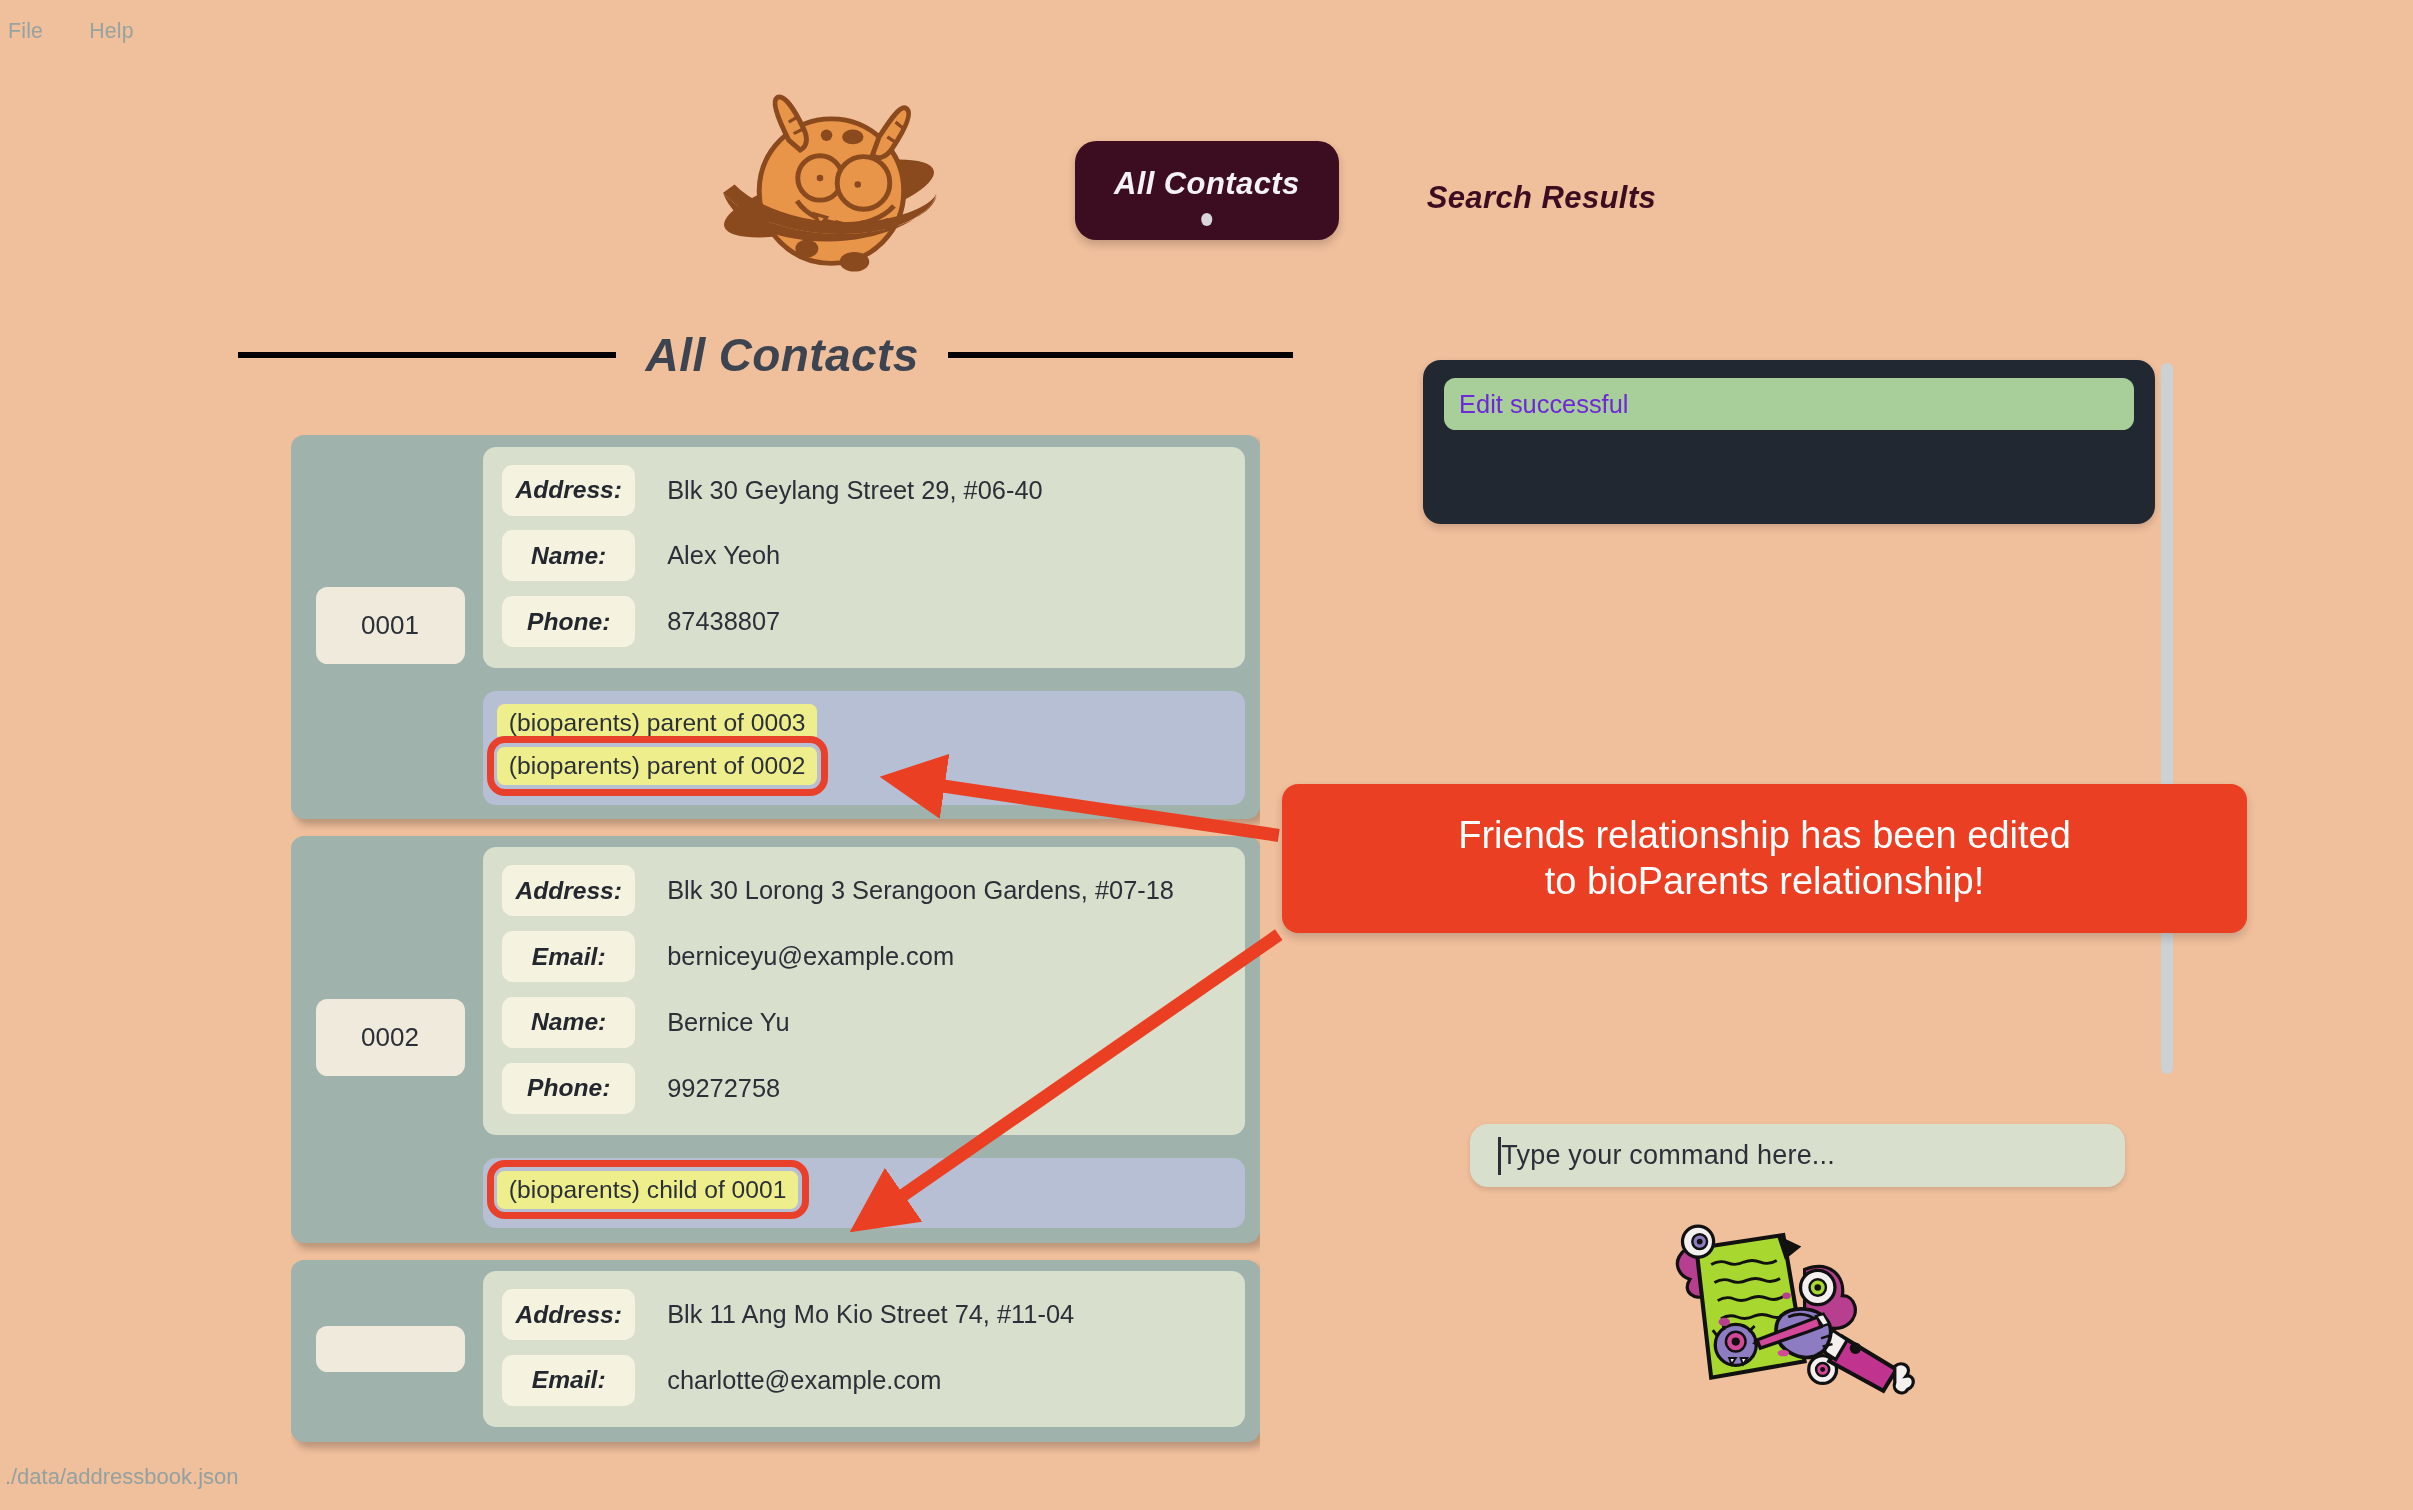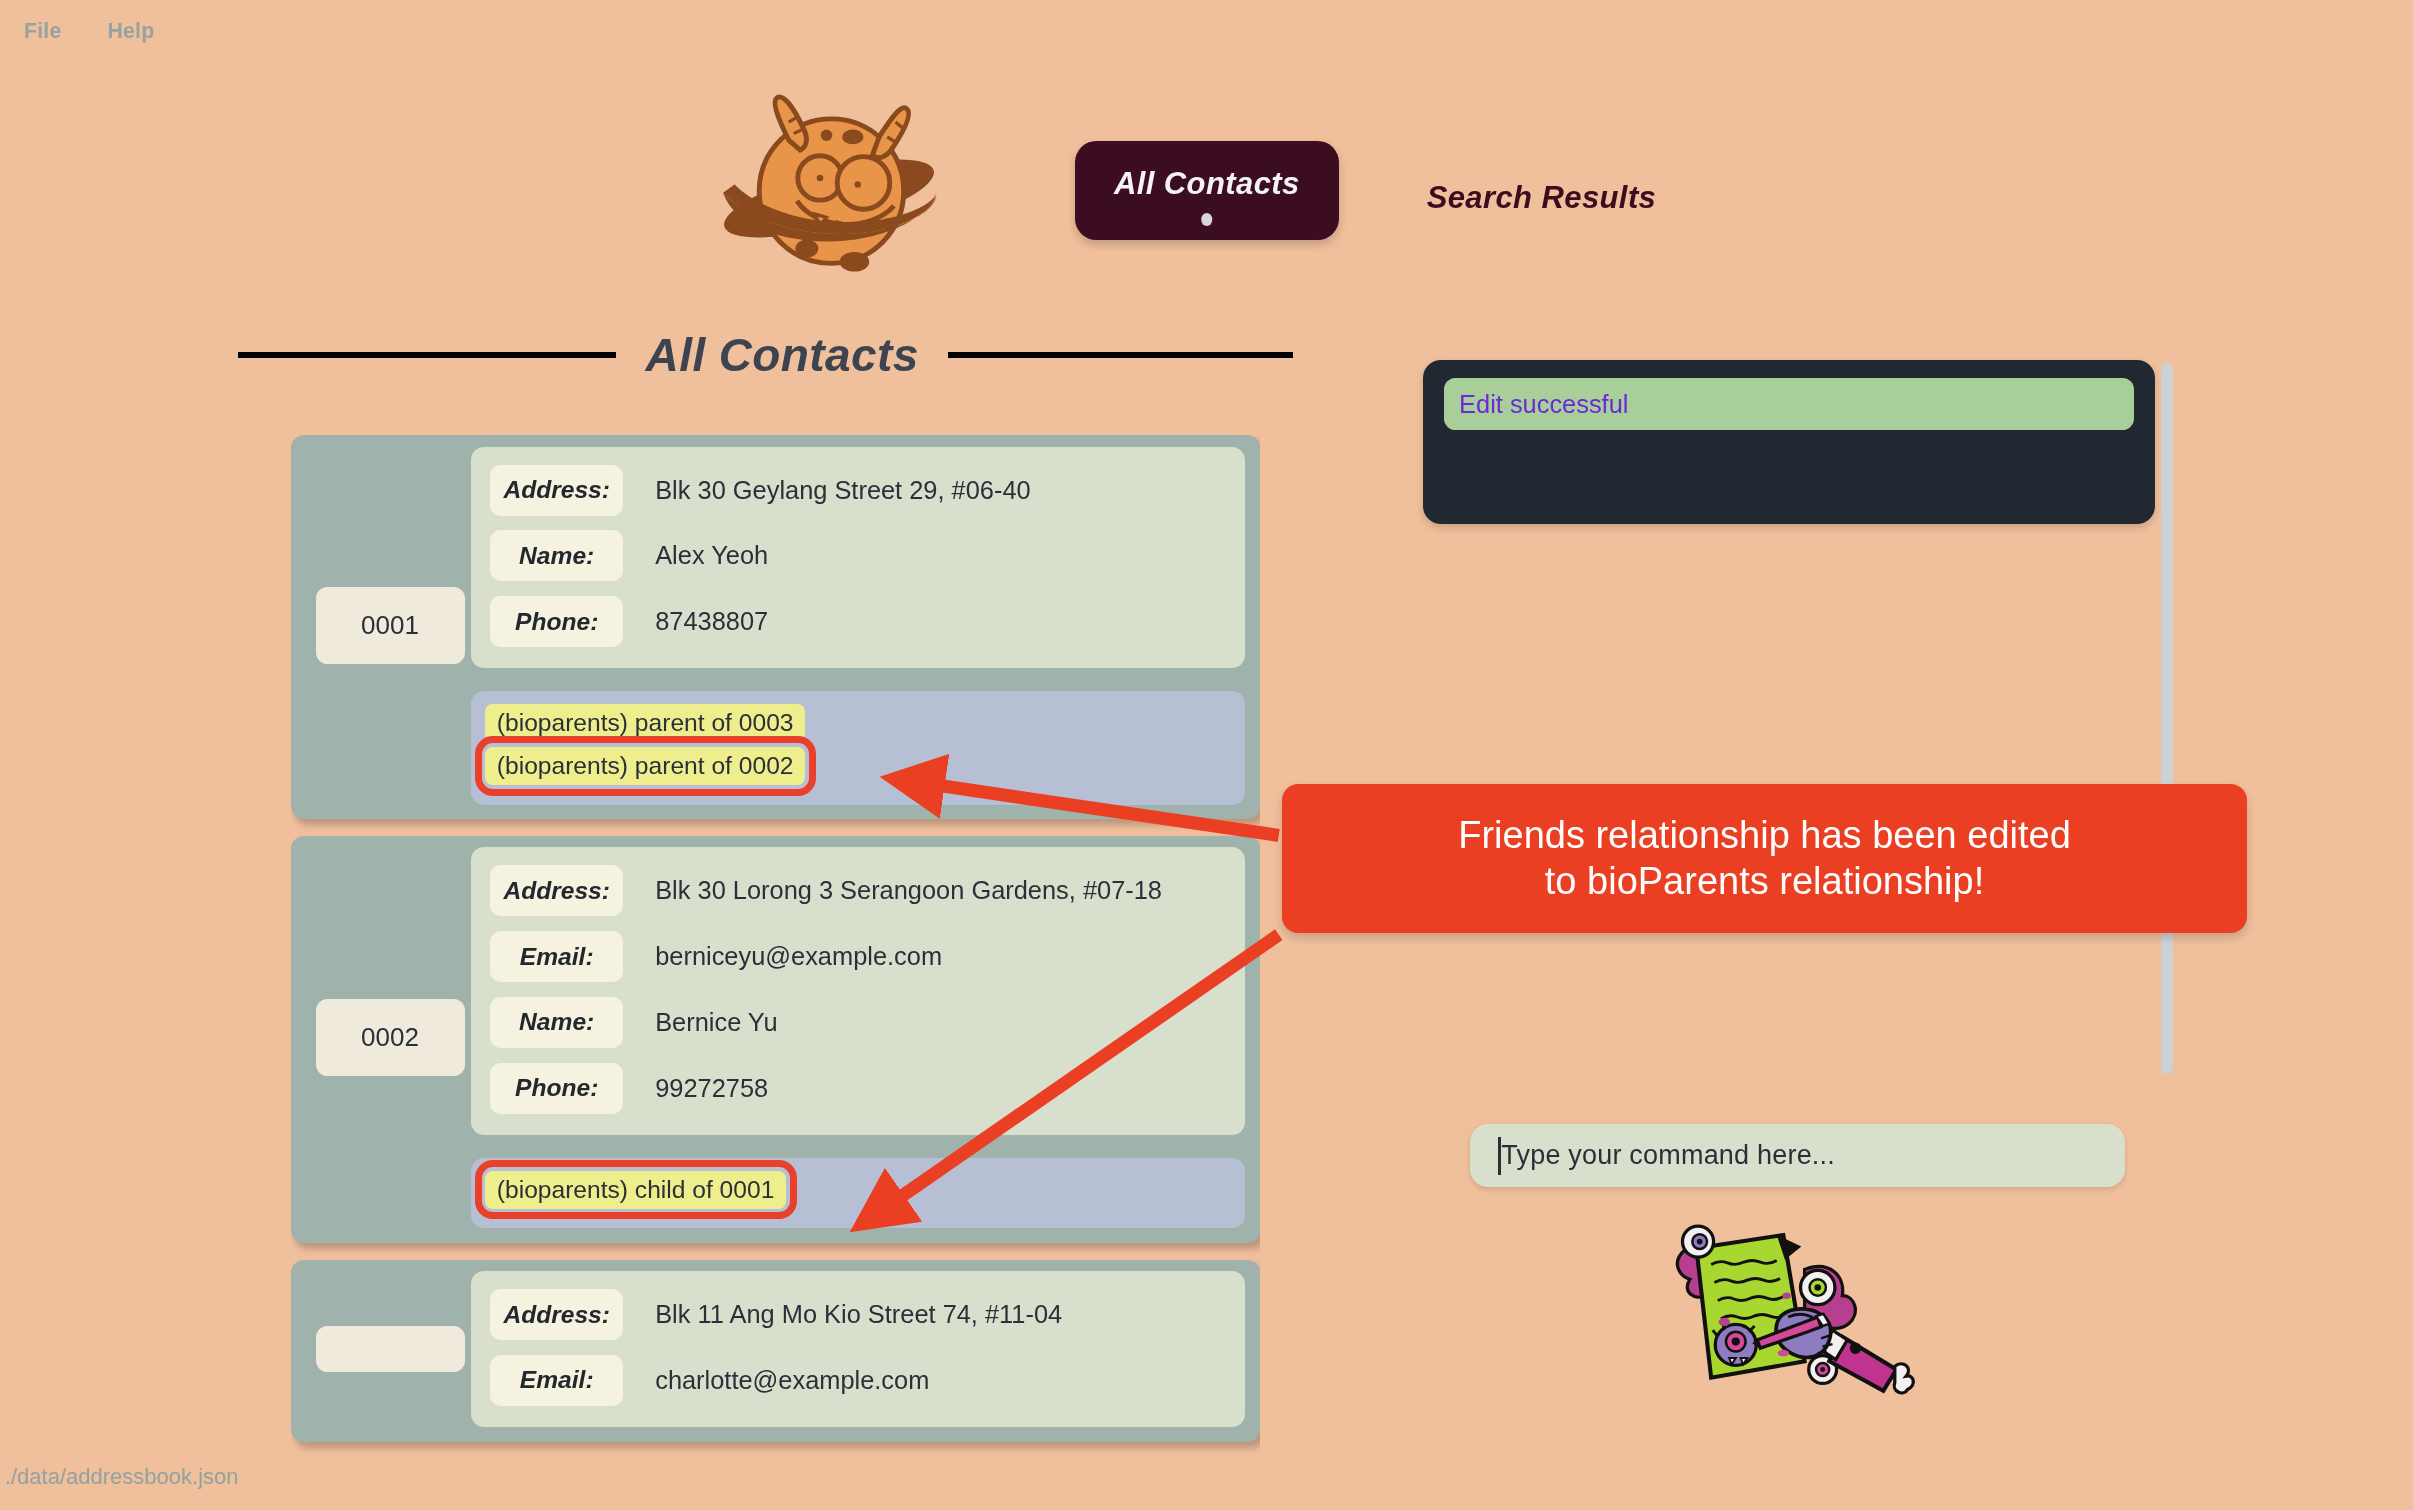--- a/index.html
+++ b/index.html
@@ -18,23 +18,22 @@
   }
 
   
   .menubar {
     position: absolute;
     top: 0; left: 0;
     width: 2413px;
     height: 62px;
     display: flex;
     align-items: center;
-    padding-left: 24px;
+    padding-left: 8px;
     gap: 46px;
-    font-weight: bold;
   }
   .menubar-item {
     font-size: 21.3px;
     color: #96a3a1;
     letter-spacing: 0.2px;
   }
 
   
   .logo {
     position: absolute;
@@ -126,21 +125,21 @@
   }
   .card-id {
     background: #efeadb;
     border-radius: 11.5px;
     min-width: 149px;
     padding: 23px 8.2px;
     text-align: center;
     font-size: 26px;
     color: #2b3038;
     align-self: center;
-    margin-right: 6px;
+    margin-right: 18px;
     margin-left: 13px;
   }
   .card-body { flex: 1; }
   .detail-panel {
     background: #d8dfcc;
     border-radius: 13px;
     padding: 18px 19.7px 21.3px 19.7px;
   }
   .field-row {
     display: flex;

